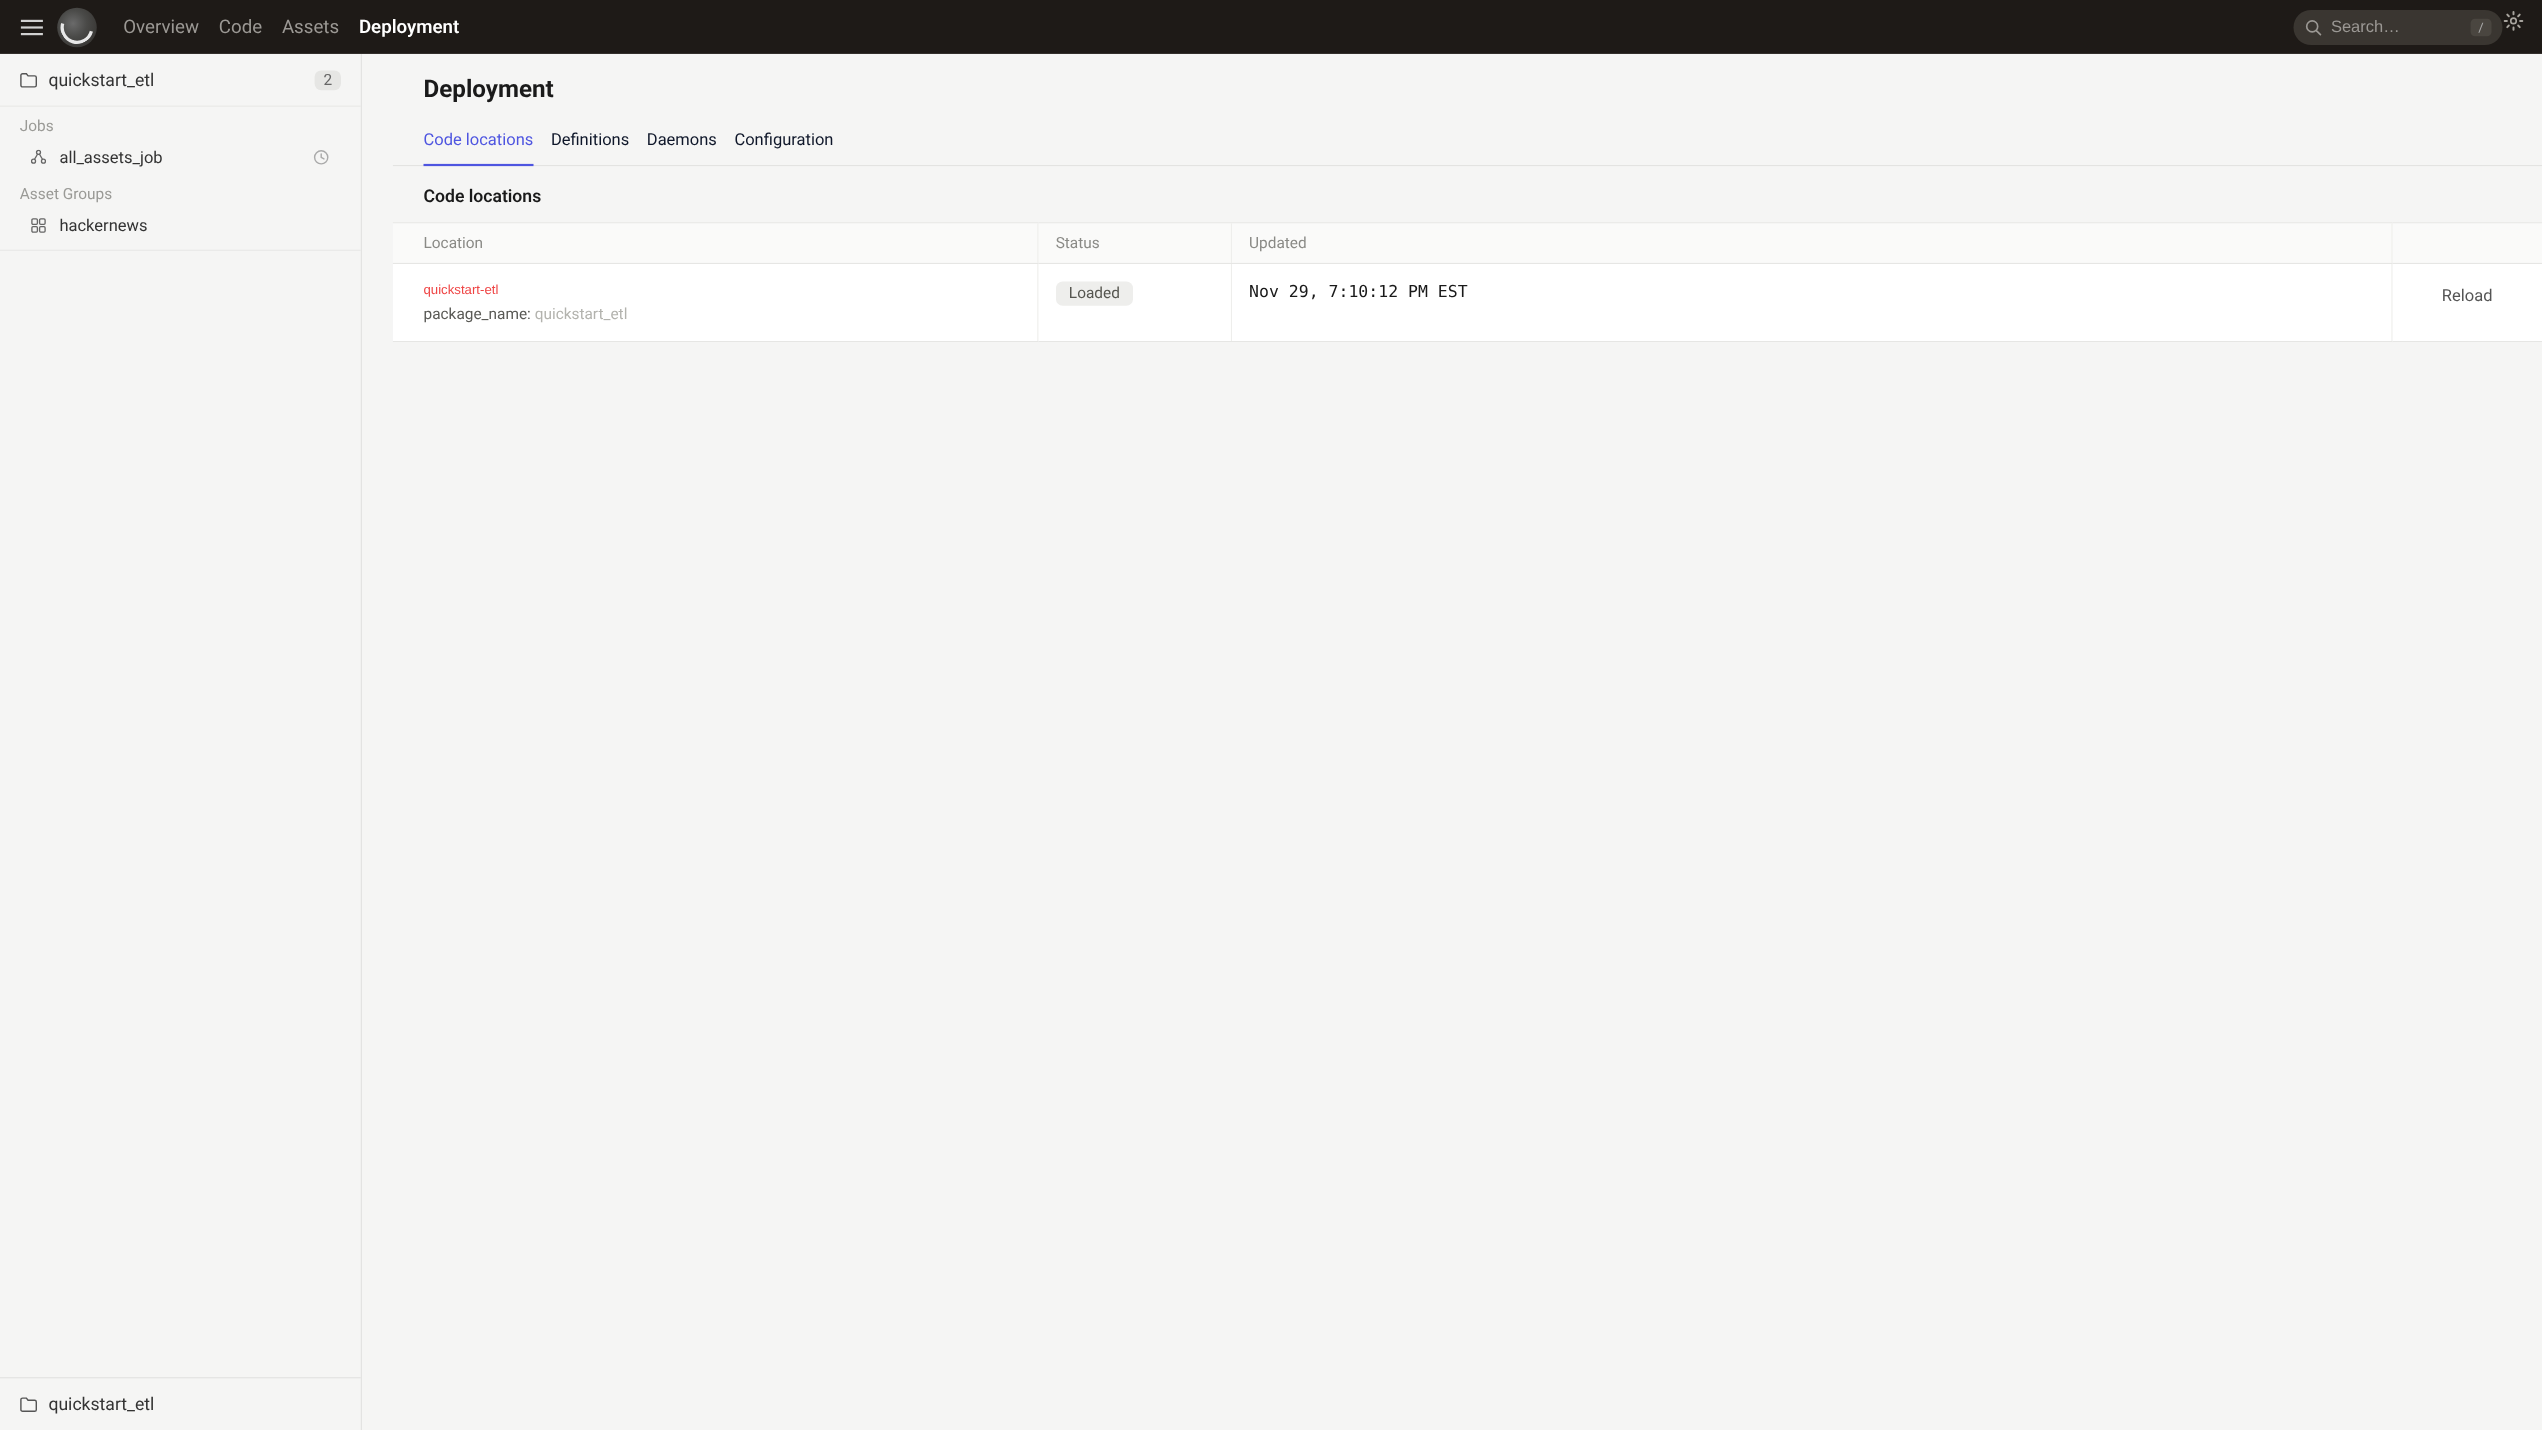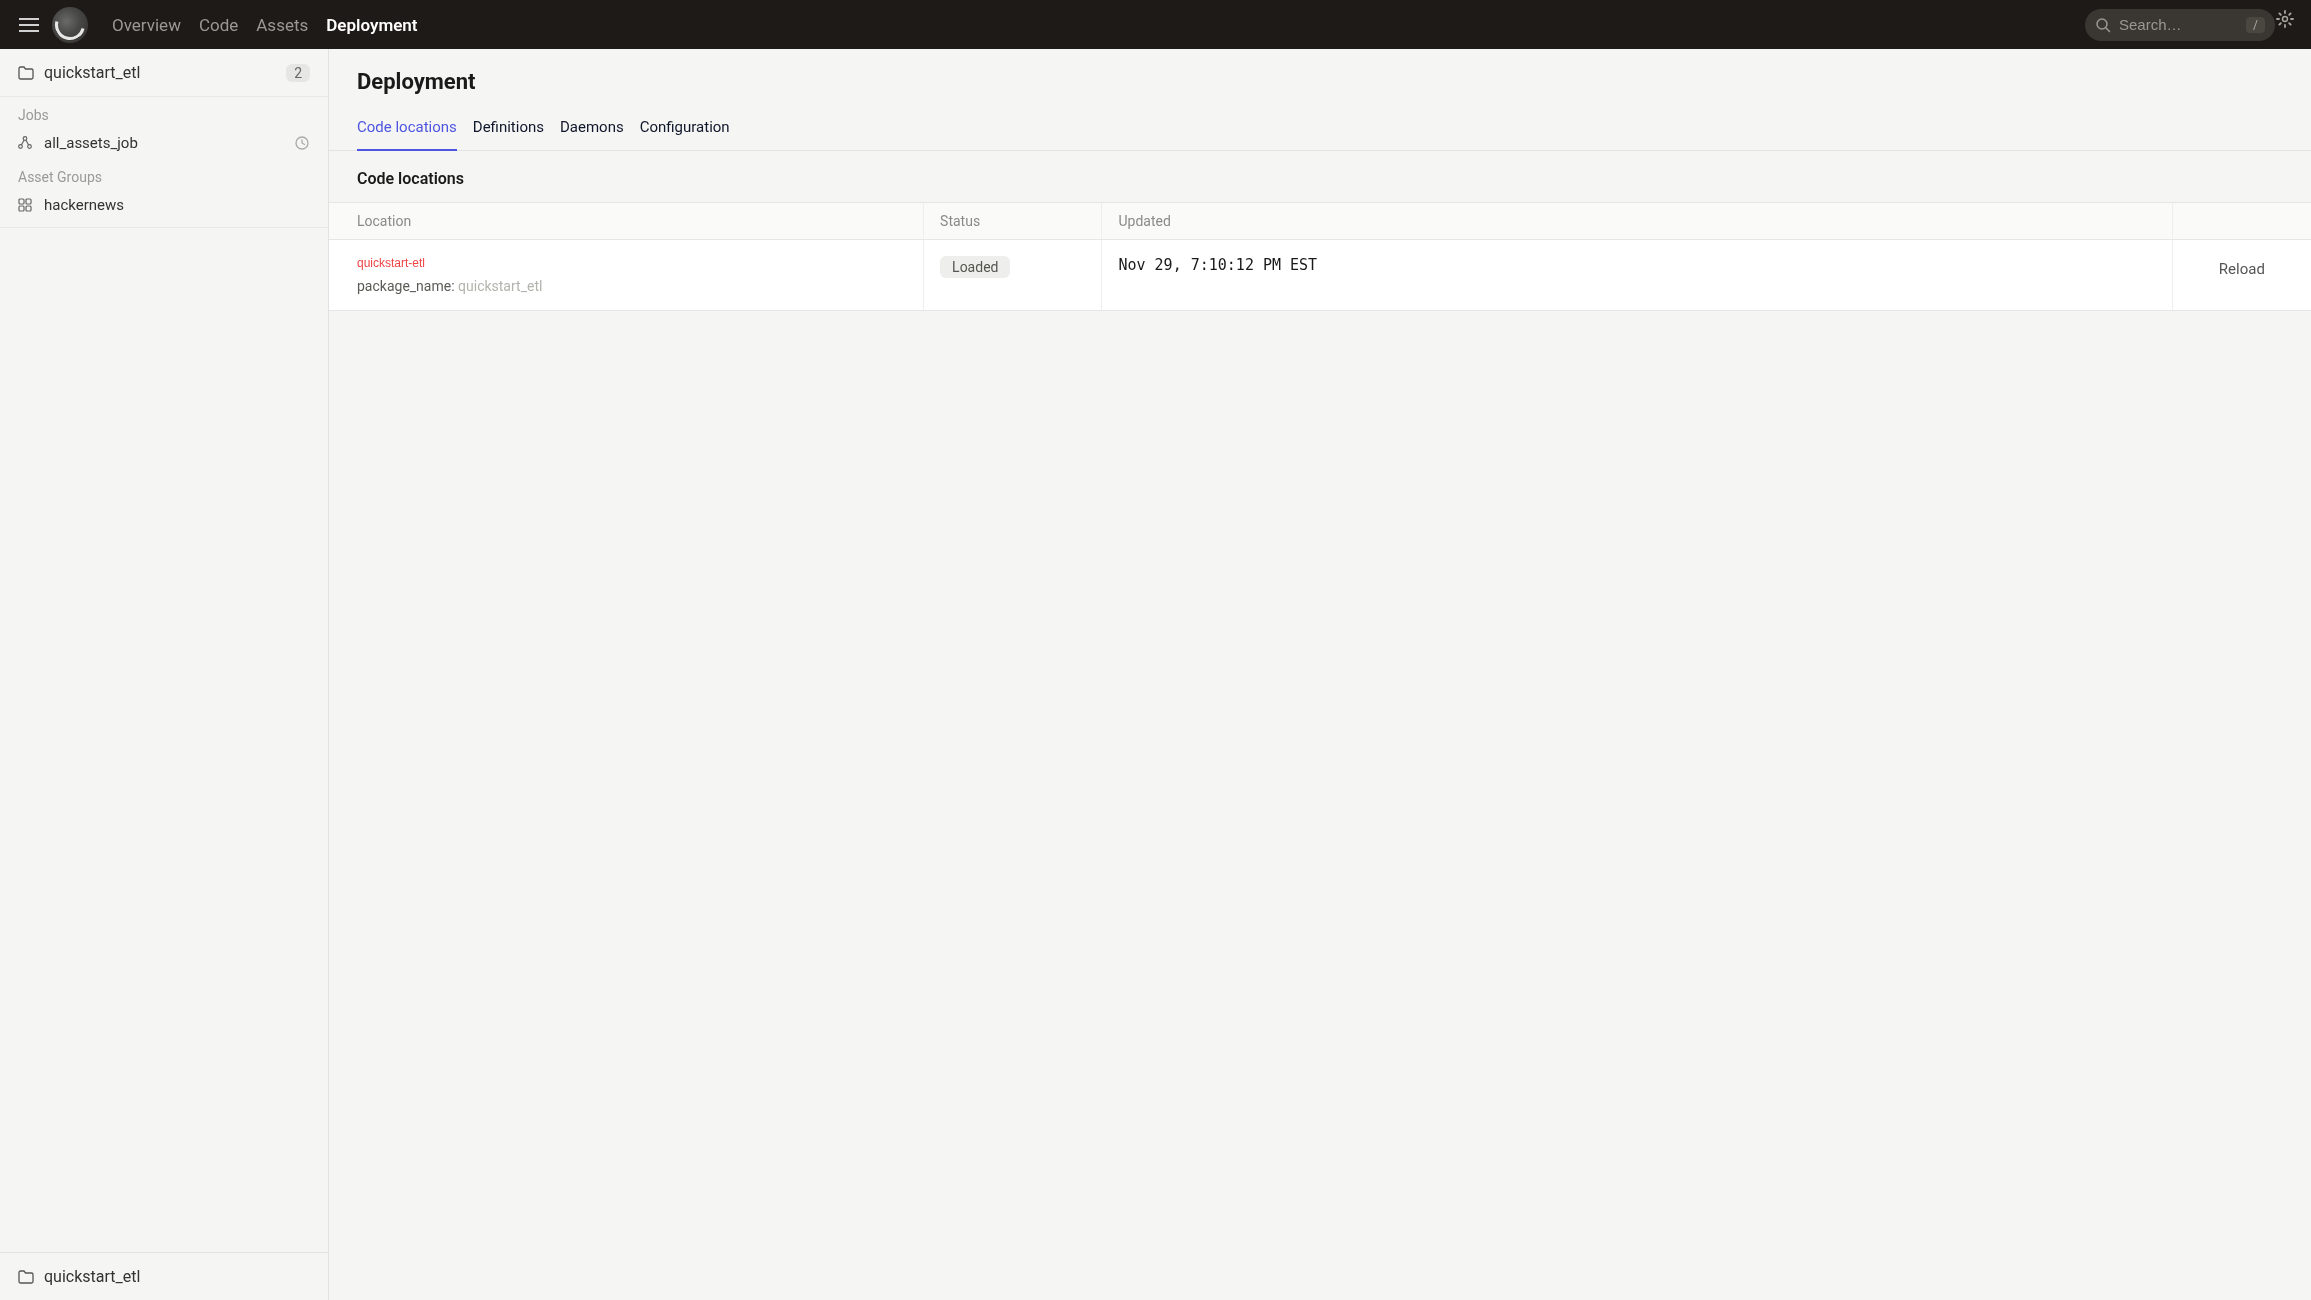--- a/index.html
+++ b/index.html
@@ -145,20 +145,21 @@
       display: flex;
       align-items: center;
       justify-content: center;
     }
 
     
     .main {
       display: flex;
       flex: 1;
       overflow: hidden;
+      gap: 28px;
     }
 
     
     .sidebar {
       width: 329px;
       background: #f5f5f4;
       border-right: 1px solid #e2e2e0;
       display: flex;
       flex-direction: column;
     }
@@ -192,21 +193,21 @@
 
     .sidebar-section-label {
       font-size: 14px;
       color: #9a9a96;
       padding: 10px 18px 4px;
     }
 
     .sidebar-item {
       display: flex;
       align-items: center;
-      padding: 7px 18px;
+      padding: 7px 28px;
       cursor: pointer;
       justify-content: space-between;
     }
 
     .sidebar-item-icon {
       margin-right: 10px;
       display: flex;
       width: 16px;
     }
 

